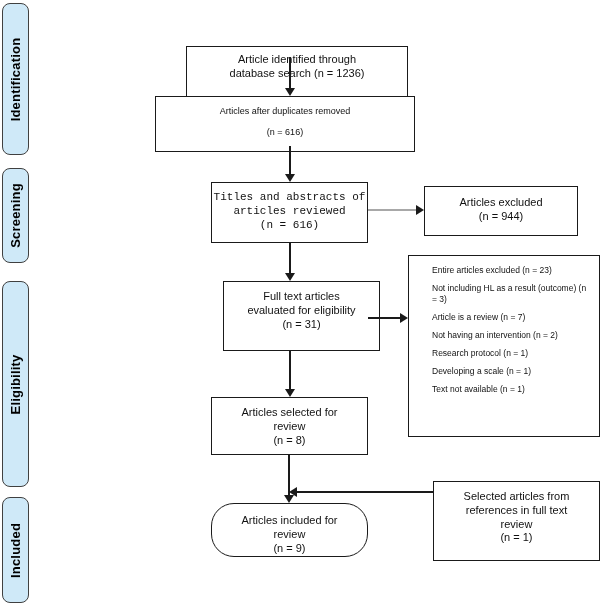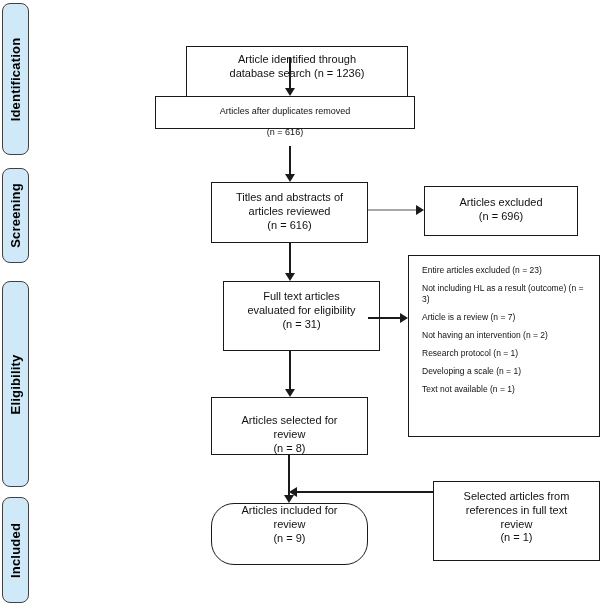--- a/index.html
+++ b/index.html
@@ -45,21 +45,21 @@
   .two-line {
     display: flex; flex-direction: column; align-items: center;
     padding-top: 9px; row-gap: 10px;
     font-size: 9px;
   }
   
   .reasons {
     text-align: left;
     font-size: 8.5px;
     line-height: 1.25;
-    padding: 9px 12px 0 13px;
+    padding: 9px 12px 0 23px;
   }
   .reason { margin-bottom: 7.5px; }
   
   .vline, .hline { position: absolute; background: var(--arrow-black, #1a1a1a); }
   .vline { width: 1.6px; }
   .hline { height: 1.6px; }
   .hline.gray { background: var(--arrow-gray, #a8a8a8); }
   
   .ah { position: absolute; width: 0; height: 0; }
   .ah-down  { border-left: 5px solid transparent; border-right: 5px solid transparent; border-top: 8px solid var(--arrow-black, #1a1a1a); }
@@ -82,66 +82,66 @@
   </div>
   <div class="stage" style="top:497px; height:106px;">
     <span class="stage-label">Included</span>
   </div>
 
   <div class="fbox pad-top" style="left:186px; top:5px; width:222px; height:52px;margin-top:41px;">
     <span class="prelines">Article identified through
 database search (n = 1236)</span>
   </div>
 
-  <div class="fbox two-line" style="left:155px; top:96px; width:260px; height:33px;">
+  <div class="fbox two-line" style="left:155px; top:96px; width:260px; height:56px;">
     <span>Articles after duplicates removed</span>
     <span>(n = 616)</span>
   </div>
 
-  <div class="fbox" style="left:211px; top:182px; width:157px; height:61px; padding-top:8px;">
+  <div class="fbox" style="left:211px; top:182px; width:157px; height:61px; padding-top:8px;font-family:Liberation Mono, monospace;">
     <span class="prelines">Titles and abstracts of
 articles reviewed
 (n = 616)</span>
   </div>
 
   <div class="fbox" style="left:424px; top:186px; width:154px; height:50px; padding-top:9px;">
     <span class="prelines">Articles excluded
-(n = 696)</span>
+(n = 944)</span>
   </div>
 
   <div class="fbox" style="left:223px; top:281px; width:157px; height:70px; padding-top:8px;">
     <span class="prelines">Full text articles
 evaluated for eligibility
 (n = 31)</span>
   </div>
 
   <div class="fbox reasons" style="left:408px; top:255px; width:192px; height:182px;">
       <div class="reason">Entire articles excluded (n = 23)</div>
       <div class="reason">Not including HL as a result (outcome) (n = 3)</div>
       <div class="reason">Article is a review (n = 7)</div>
       <div class="reason">Not having an intervention (n = 2)</div>
       <div class="reason">Research protocol (n = 1)</div>
       <div class="reason">Developing a scale (n = 1)</div>
       <div class="reason">Text not available (n = 1)</div>
     </div>
 
-  <div class="fbox" style="left:211px; top:397px; width:157px; height:58px; padding-top:16px;">
+  <div class="fbox" style="left:211px; top:397px; width:157px; height:58px; padding-top:8px;">
     <span class="prelines">Articles selected for
 review
 (n = 8)</span>
   </div>
 
   <div class="fbox" style="left:433px; top:481px; width:167px; height:80px; padding-top:8px;">
     <span class="prelines">Selected articles from
 references in full text
 review
 (n = 1)</span>
   </div>
 
-  <div class="fbox" style="left:211px; top:503px; width:157px; height:62px; border-radius:23px;">
+  <div class="fbox" style="left:211px; top:503px; width:157px; height:54px; padding-top:10px;border-radius:23px;">
     <span class="prelines">Articles included for
 review
 (n = 9)</span>
   </div>
 
   <div class="vline" style="left:289px; top:57px;  height:32px;"></div>
   <div class="ah ah-down" style="left:285px; top:88px;"></div>
 
   <div class="vline" style="left:289px; top:146px; height:29px;"></div>
   <div class="ah ah-down" style="left:285px; top:174px;"></div>

